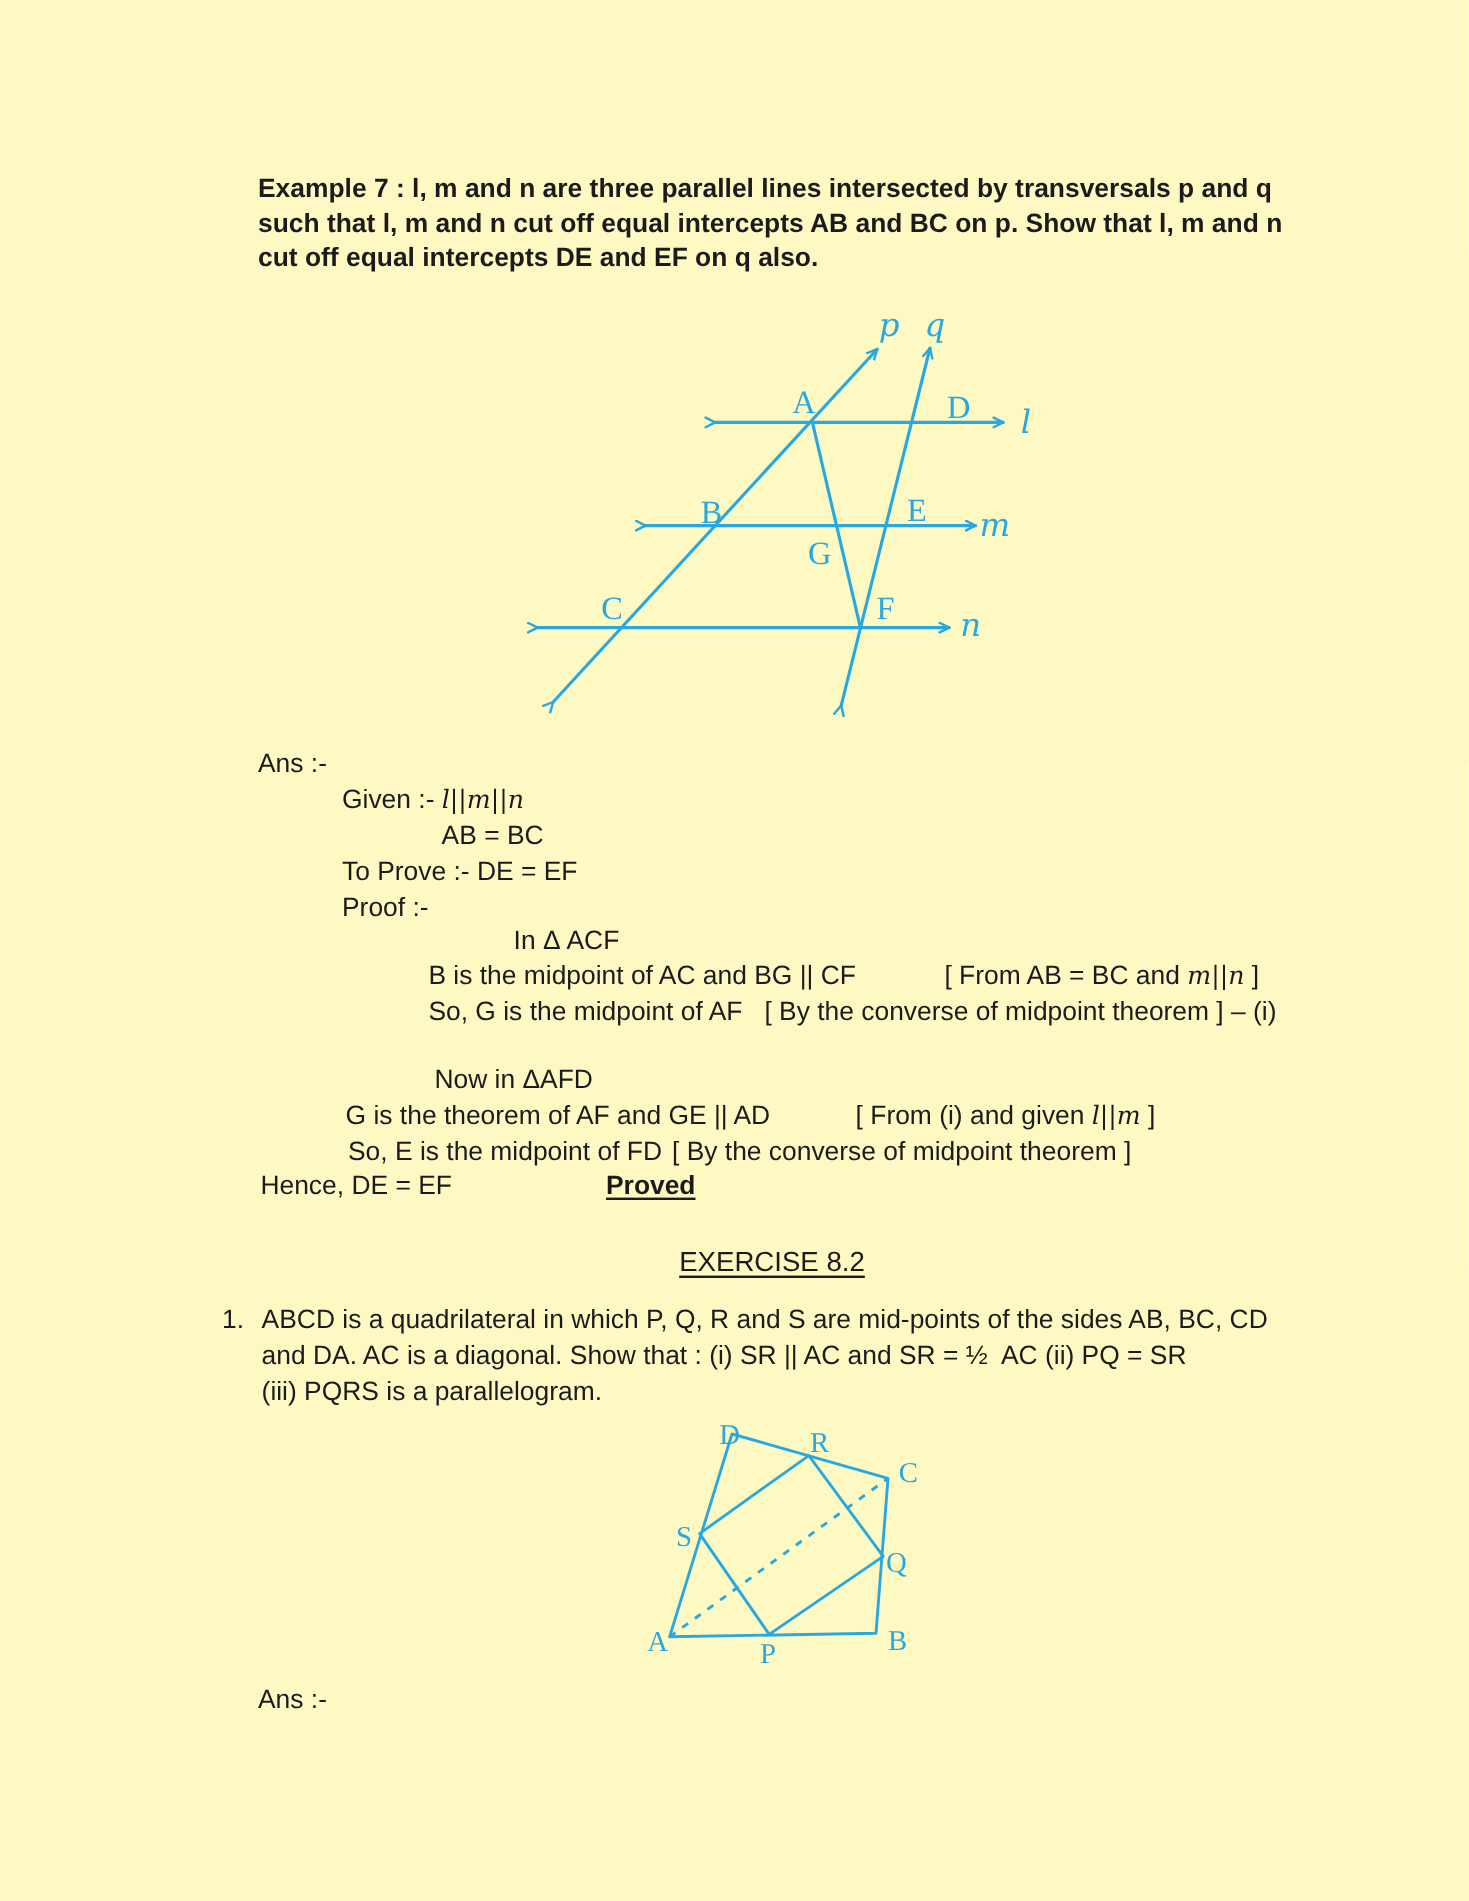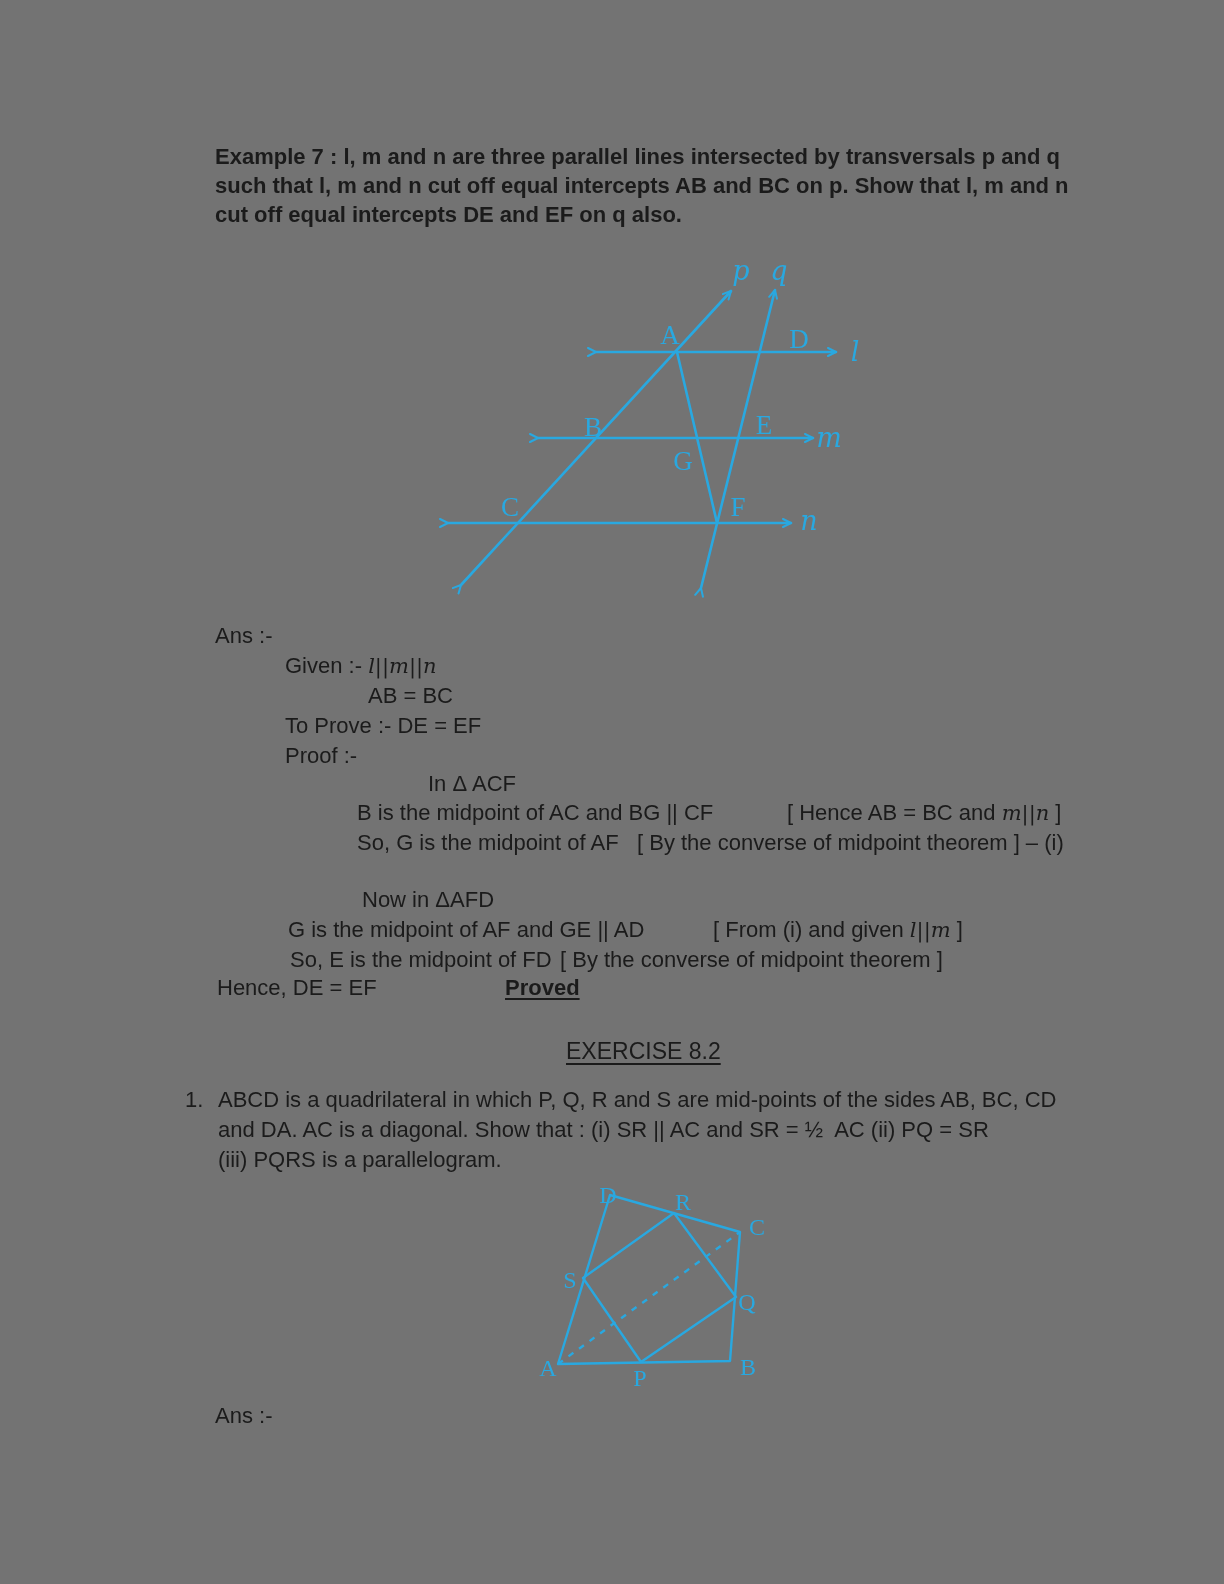--- a/index.html
+++ b/index.html
@@ -1,19 +1,19 @@
 <!DOCTYPE html>
 <html><head>
 <meta charset="utf-8">
 <style>
   html,body{margin:0;padding:0;background:#ffffff;}
   .page{
     position:relative;
     width:1224px;height:1584px;
-    background:#737373;
+    background:#fef9c3;
     font-family:"Liberation Sans",sans-serif;
     color:#1b1b1b;
     overflow:hidden;
   }
   .t{
     position:absolute;
     font-size:22px;
     line-height:28px;
     white-space:pre;
     color:#1b1b1b;
@@ -102,28 +102,28 @@
 
   <div class="t" style="left:285px;top:652px;"><span>Given :- </span><span class="math">l||m||n</span></div>
 
   <div class="t" style="left:368px;top:682px;">AB = BC</div>
   <div class="t" style="left:285px;top:712px;">To Prove :- DE = EF</div>
   <div class="t" style="left:285px;top:742px;">Proof :-</div>
 
   <div class="t" style="left:428px;top:770px;">In Δ ACF</div>
 
   <div class="t" style="left:357px;top:799px;">B is the midpoint of AC and BG || CF</div>
-  <div class="t" style="left:787px;top:799px;"><span>[ Hence AB = BC and </span><span class="math">m||n</span><span> ]</span></div>
+  <div class="t" style="left:787px;top:799px;"><span>[ From AB = BC and </span><span class="math">m||n</span><span> ]</span></div>
 
   <div class="t" style="left:357px;top:829px;">So, G is the midpoint of AF</div>
   <div class="t" style="left:637px;top:829px;">[ By the converse of midpoint theorem ] – (i)</div>
 
   <div class="t" style="left:362px;top:886px;">Now in ΔAFD</div>
 
-  <div class="t" style="left:288px;top:916px;">G is the midpoint of AF and GE || AD</div>
+  <div class="t" style="left:288px;top:916px;">G is the theorem of AF and GE || AD</div>
   <div class="t" style="left:713px;top:916px;"><span>[ From (i) and given </span><span class="math">l||m</span><span> ]</span></div>
 
   <div class="t" style="left:290px;top:946px;">So, E is the midpoint of FD</div>
   <div class="t" style="left:560px;top:946px;">[ By the converse of midpoint theorem ]</div>
 
   <div class="t" style="left:217px;top:974px;">Hence, DE = EF</div>
   <div class="t proved" style="left:505px;top:974px;">Proved</div>
 
   <div class="t ex-title" style="left:566px;top:1037px;">EXERCISE 8.2</div>
 

